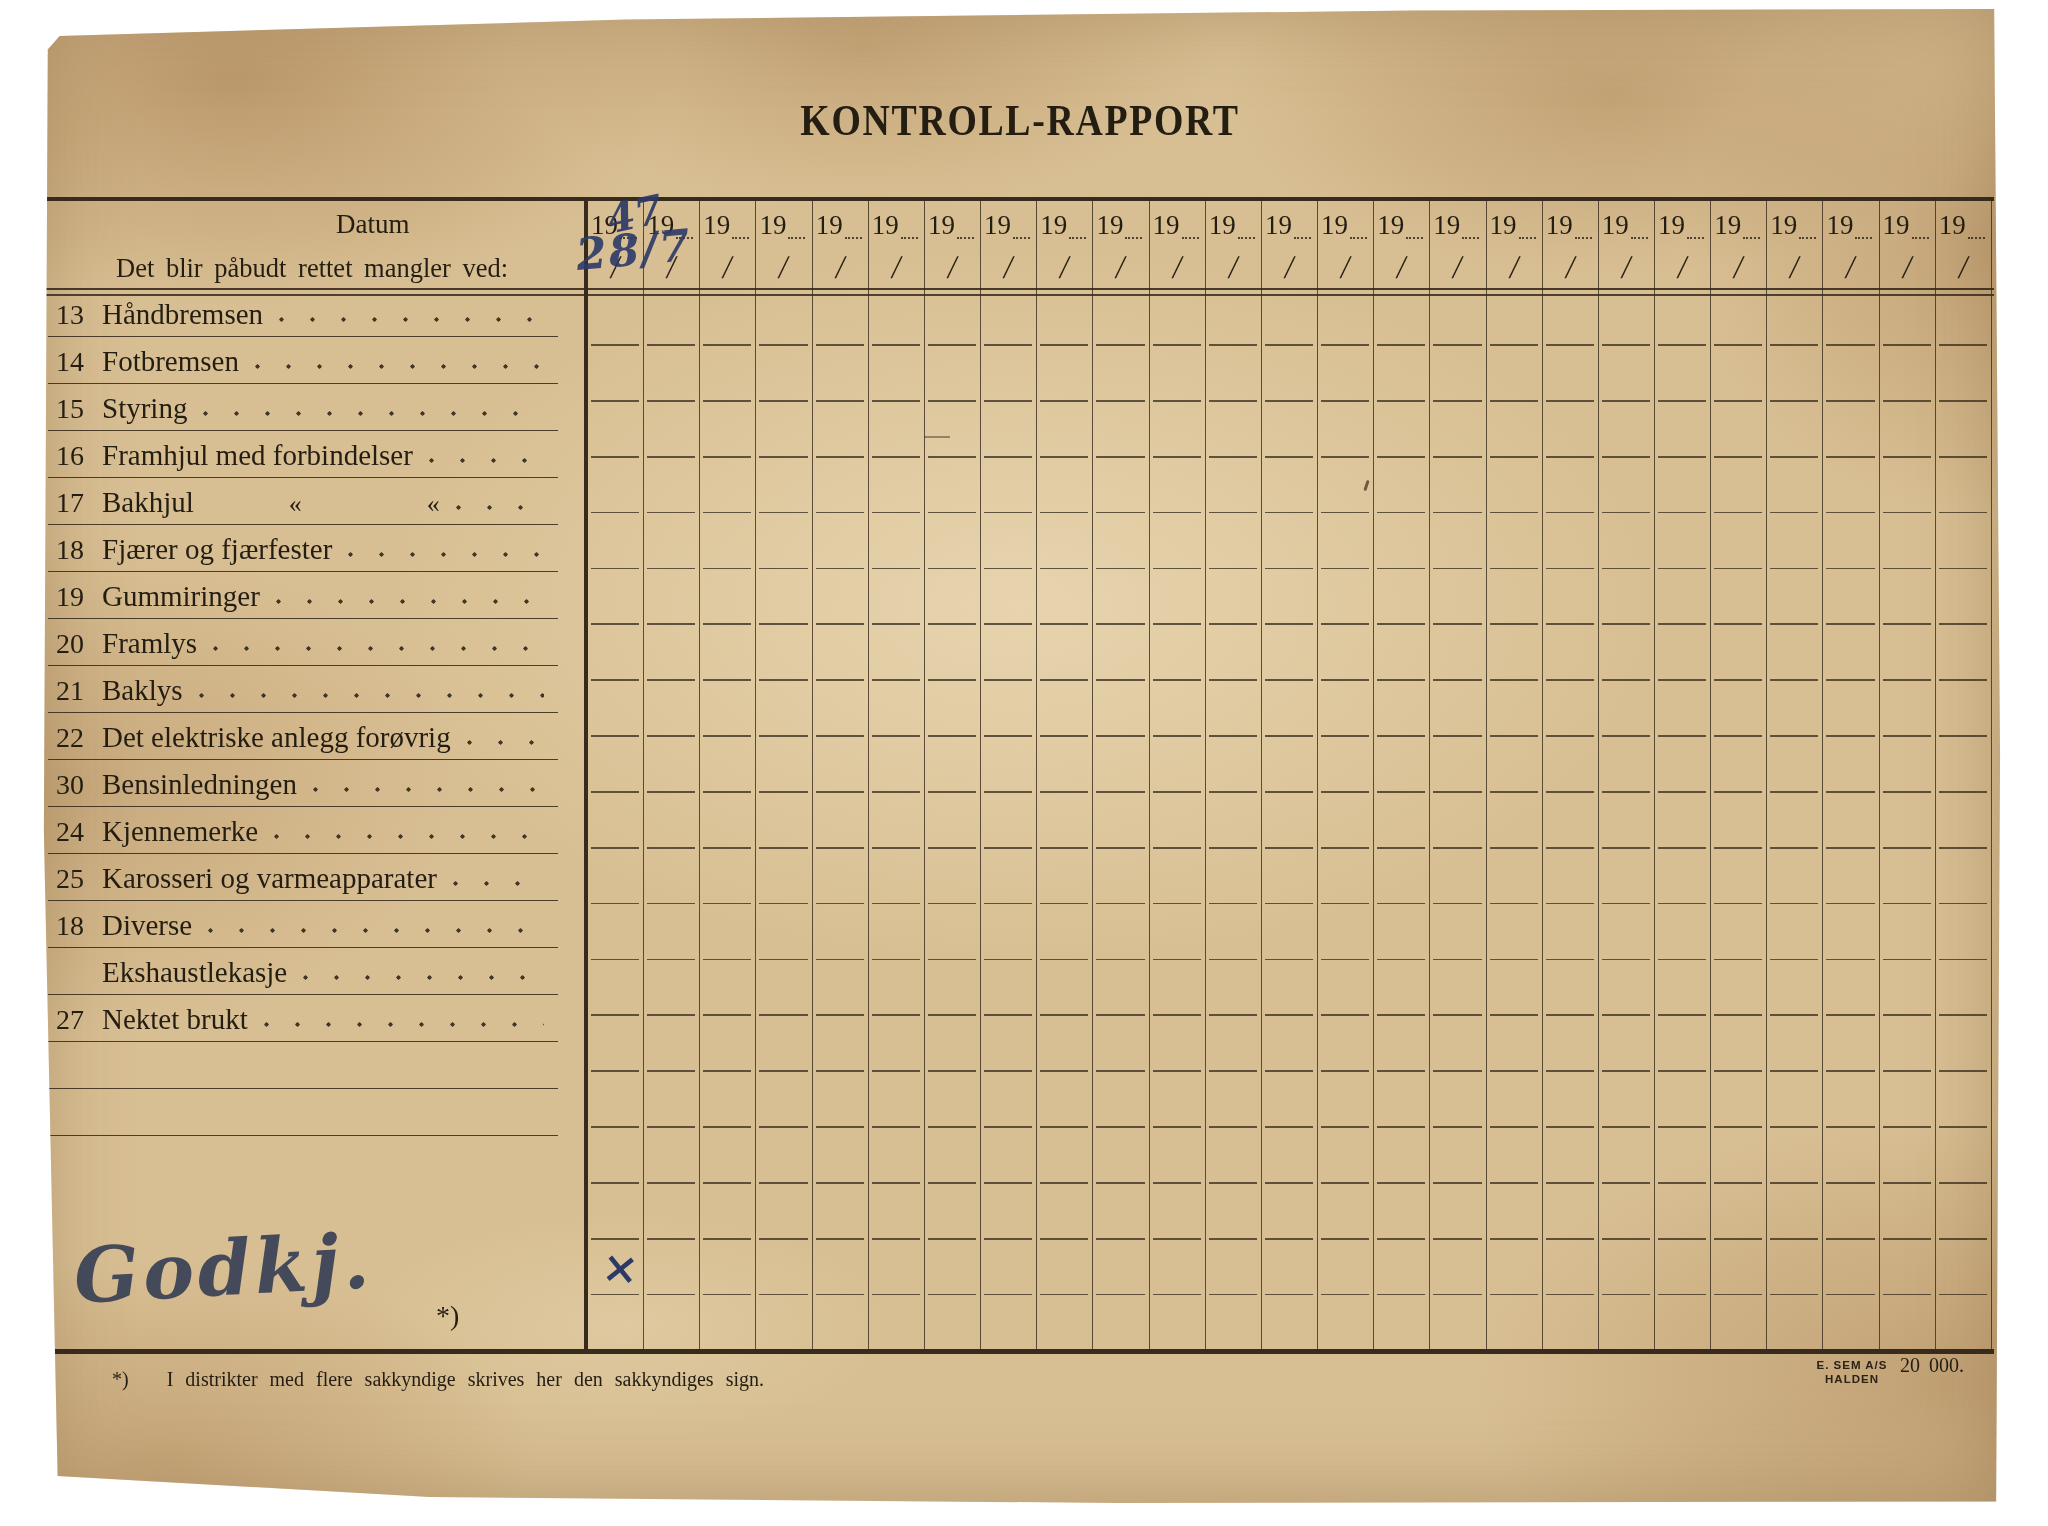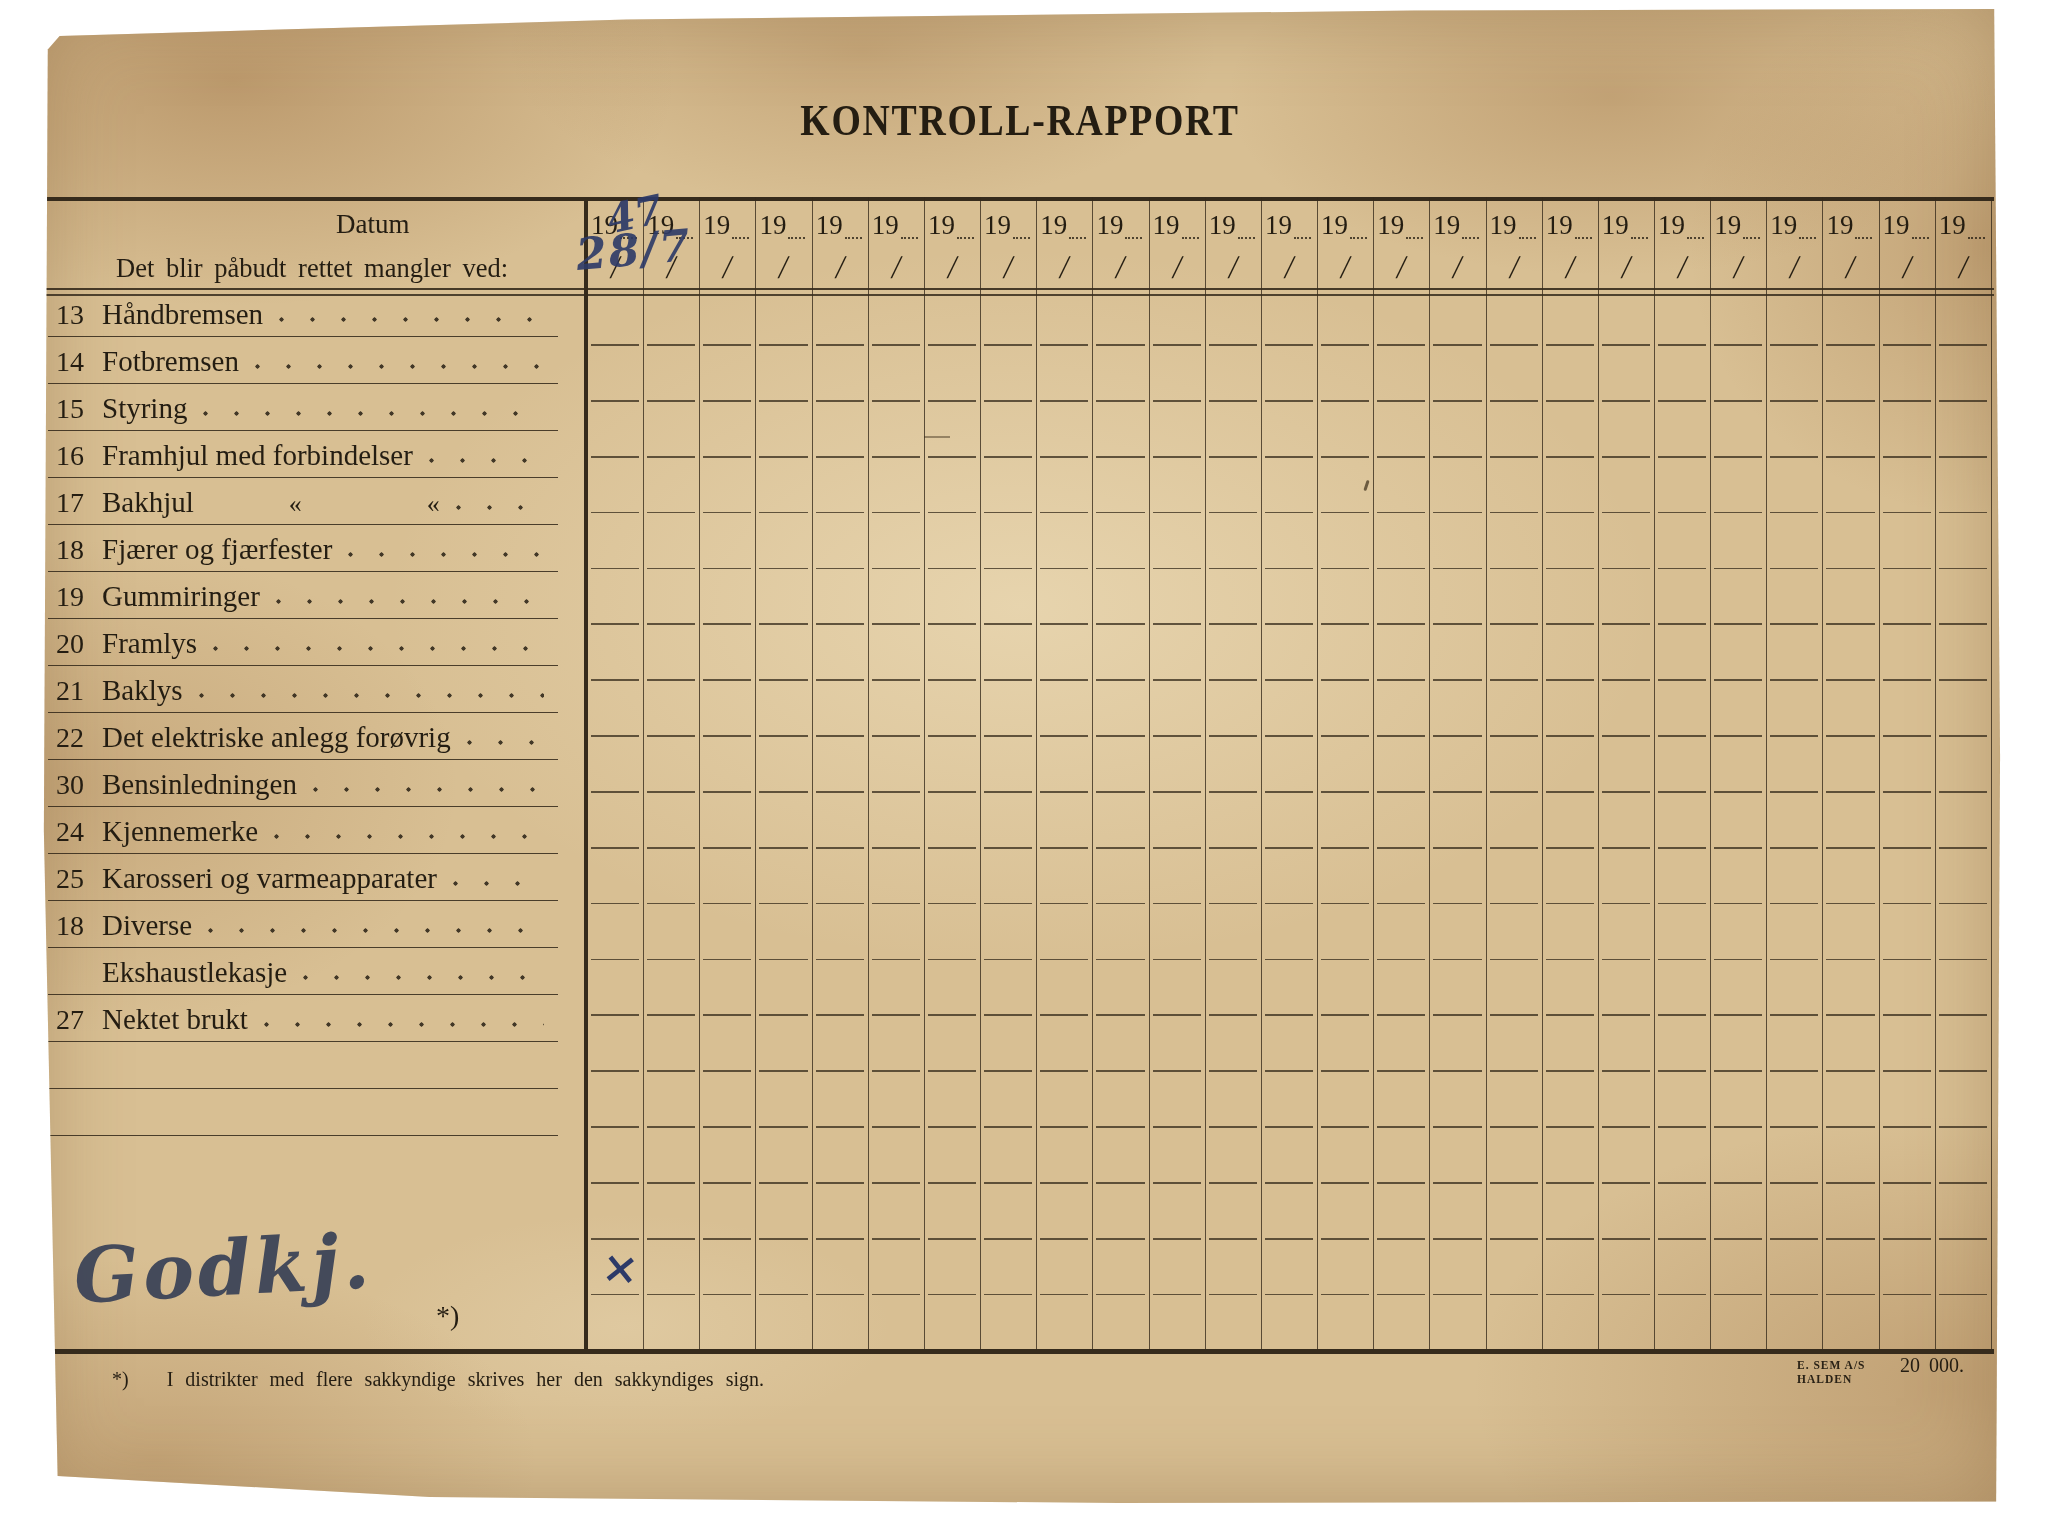--- a/index.html
+++ b/index.html
@@ -66,22 +66,22 @@
   .hw-date{left:540px;top:218px;font-size:44px;transform:rotate(-5deg);font-weight:bold;letter-spacing:2px;opacity:.9;z-index:6;}
   .hw-x{left:566px;top:1236px;font-size:44px;transform:rotate(6deg);font-weight:bold;}
   .hw-sig{left:38px;top:1218px;font-size:76px;transform:rotate(-3deg);color:var(--sig,#3d4458);
           letter-spacing:4px;font-weight:bold;opacity:.95;}
 
   .star-sign{position:absolute;left:400px;top:1294px;font-size:28px;color:#241d12;}
 
   .footnote{position:absolute;left:76px;top:1362px;font-size:20px;color:#241d12;word-spacing:7px;text-align:center;}
   .footnote .marker{margin-right:38px;}
 
-  .printer{position:absolute;left:1761px;top:1352px;width:110px;text-align:left;
-           font-family:Liberation Serif, serif;font-size:11.5px;font-weight:bold;
+  .printer{position:absolute;left:1761px;top:1352px;width:110px;text-align:center;
+           font-family:Liberation Sans, sans-serif;font-size:11.5px;font-weight:bold;
            line-height:14px;color:#2a2216;letter-spacing:1px;}
   .edition{position:absolute;left:1864px;top:1348px;font-size:20px;color:#241d12;word-spacing:4px;}
 
   .stray-1{position:absolute;left:1329px;top:474px;width:3px;height:11px;background:rgba(60,45,25,.7);
            transform:rotate(18deg);border-radius:2px;}
   .stray-2{position:absolute;left:888px;top:430px;width:26px;height:2px;background:rgba(60,45,25,.45);}
 </style>
 </head>
 <body>
 

